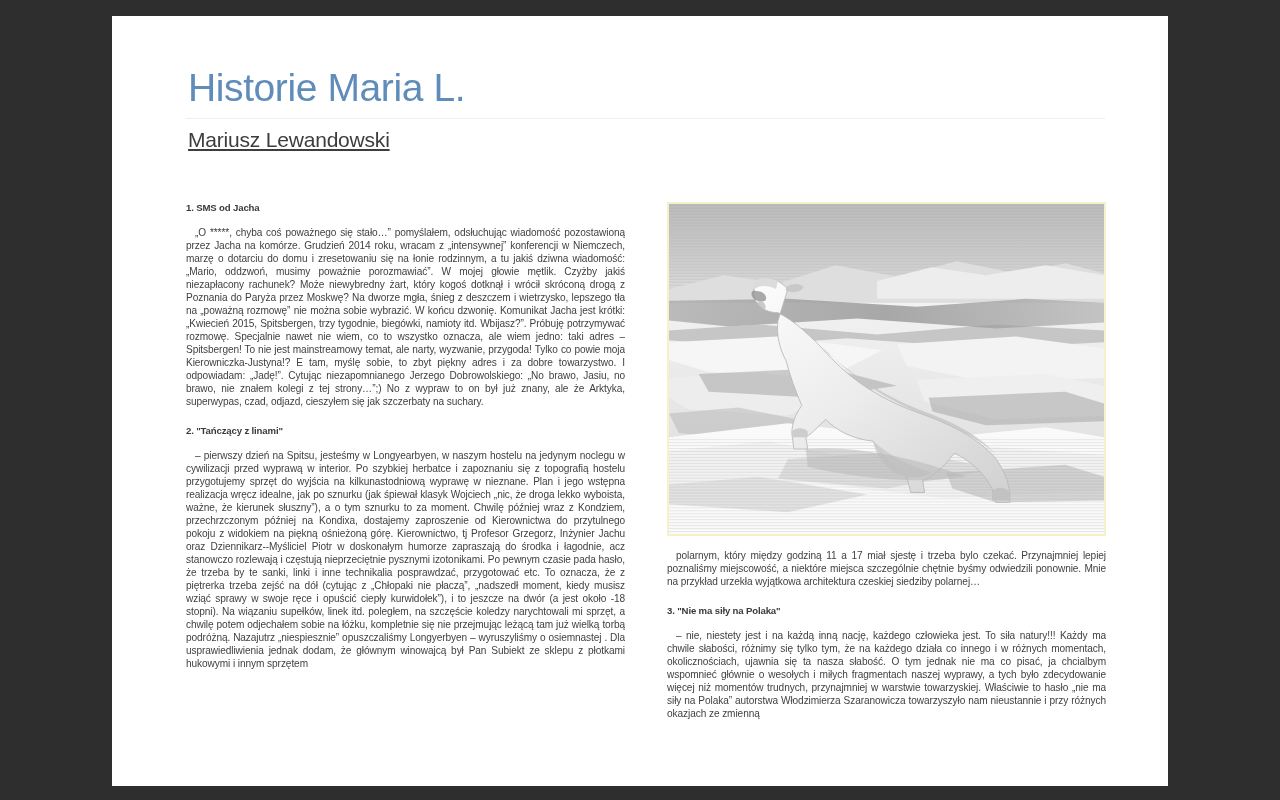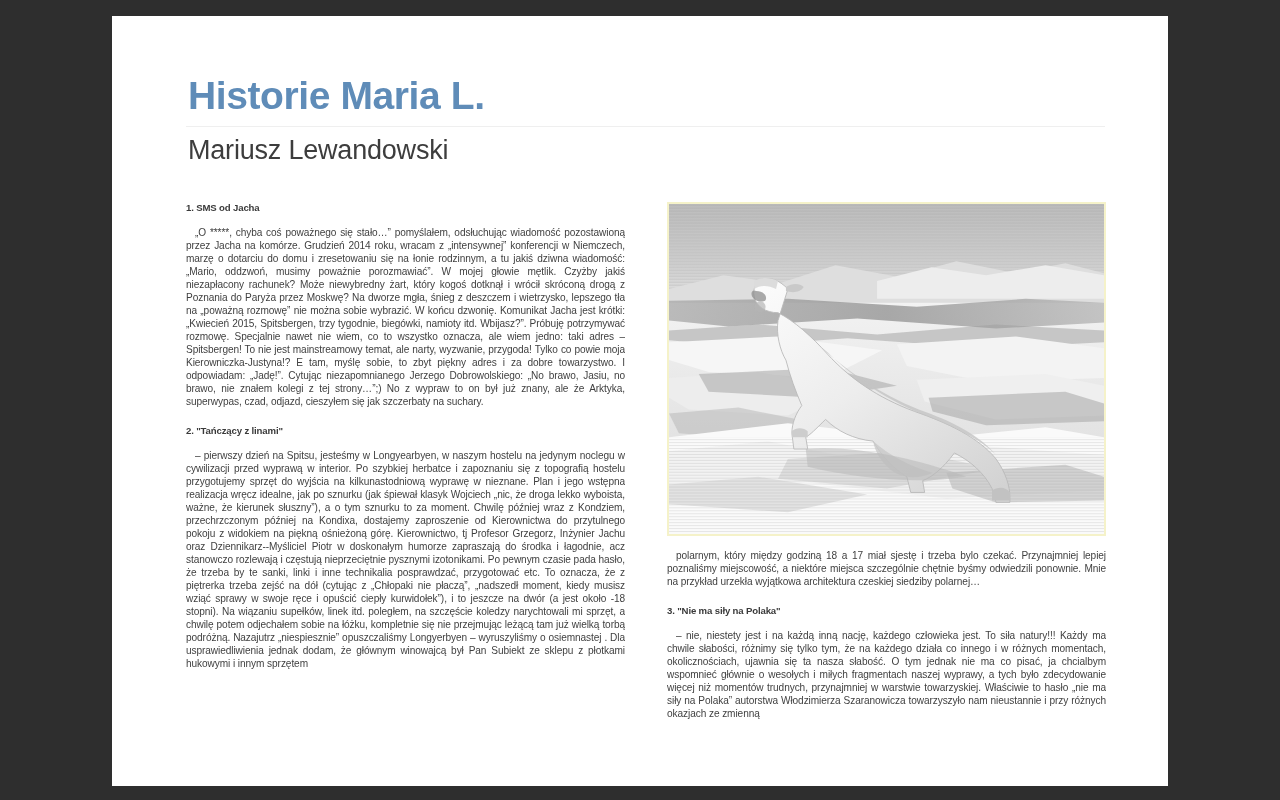--- a/index.html
+++ b/index.html
@@ -25,41 +25,42 @@
   }
   #page-inner {
     position: absolute;
     left: 74px; top: 48px;
     width: 920px; height: 700px;
   }
 
   
   .doc-title {
     font-size: 39px;
-    font-weight: 700;
+    font-weight: 400;
     letter-spacing: -0.4px;
     color: #5f8cb8;
     line-height: 1.05;
-    margin: 12px 0 0 2px;
+    margin: 4px 0 0 2px;
     white-space: nowrap;
   }
   .title-rule {
     margin-top: 9px;
     width: 919px;
     height: 1px;
     background: #efefef;
   }
   .doc-author {
-    font-size: 27px;
+    font-size: 21px;
     font-weight: 400;
     letter-spacing: -0.2px;
     color: #3d3d3d;
     line-height: 1.1;
     margin: 9px 0 0 2px;
     white-space: nowrap;
+    text-decoration: underline;
   }
 
   
   .columns {
     position: absolute;
     top: 138px; left: 0;
     width: 920px;
     height: 562px;
     display: flex;
     gap: 42px;
@@ -209,21 +210,21 @@
 
               <path d="M206 240 C222 254 244 266 266 272 C254 278 240 278 228 272 C216 264 208 252 206 240 Z" fill="#c9c9c9" opacity="0.8"></path>
 
               <path d="M124 230 C128 226 136 226 140 230 L140 236 L124 236 Z" fill="#cdcdcd"></path>
               <path d="M326 290 C332 286 340 286 344 292 L344 300 L326 300 Z" fill="#c2c2c2"></path>
 
               <path d="M138 248 C190 244 250 258 300 276 C250 284 190 278 140 266 Z" fill="#b8b8b8" opacity="0.55"></path>
             </svg>
           </div>
 
-          <p class="body-text">polarnym, który między godziną 18 a 17 miał sjestę i trzeba bylo czekać. Przynajmniej lepiej poznaliśmy miejscowość, a niektóre miejsca szczególnie chętnie byśmy odwiedzili ponownie. Mnie na przykład urzekła wyjątkowa architektura czeskiej siedziby polarnej…</p>
+          <p class="body-text">polarnym, który między godziną 11 a 17 miał sjestę i trzeba bylo czekać. Przynajmniej lepiej poznaliśmy miejscowość, a niektóre miejsca szczególnie chętnie byśmy odwiedzili ponownie. Mnie na przykład urzekła wyjątkowa architektura czeskiej siedziby polarnej…</p>
 
           <h3 class="sec-head spaced">3. "Nie ma siły na Polaka"</h3>
           <p class="body-text">– nie, niestety jest i na każdą inną nację, każdego człowieka jest. To siła natury!!! Każdy ma chwile słabości, różnimy się tylko tym, że na każdego działa co innego i w różnych momentach, okolicznościach, ujawnia się ta nasza słabość. O tym jednak nie ma co pisać, ja chcialbym wspomnieć głównie o wesołych i miłych fragmentach naszej wyprawy, a tych było zdecydowanie więcej niż momentów trudnych, przynajmniej w warstwie towarzyskiej. Właściwie to hasło „nie ma siły na Polaka” autorstwa Włodzimierza Szaranowicza towarzyszyło nam nieustannie i przy różnych okazjach ze zmienną</p>
         </div>
       </div>
 
     </div>
   </div>
 </div>
 

